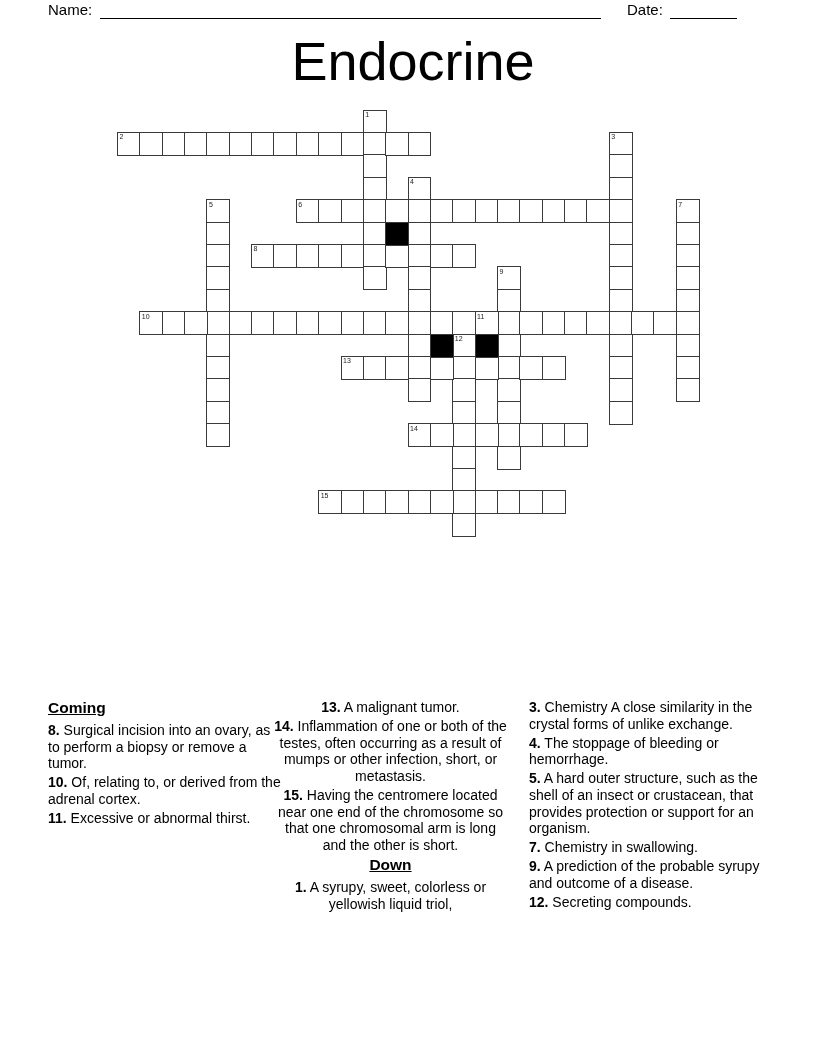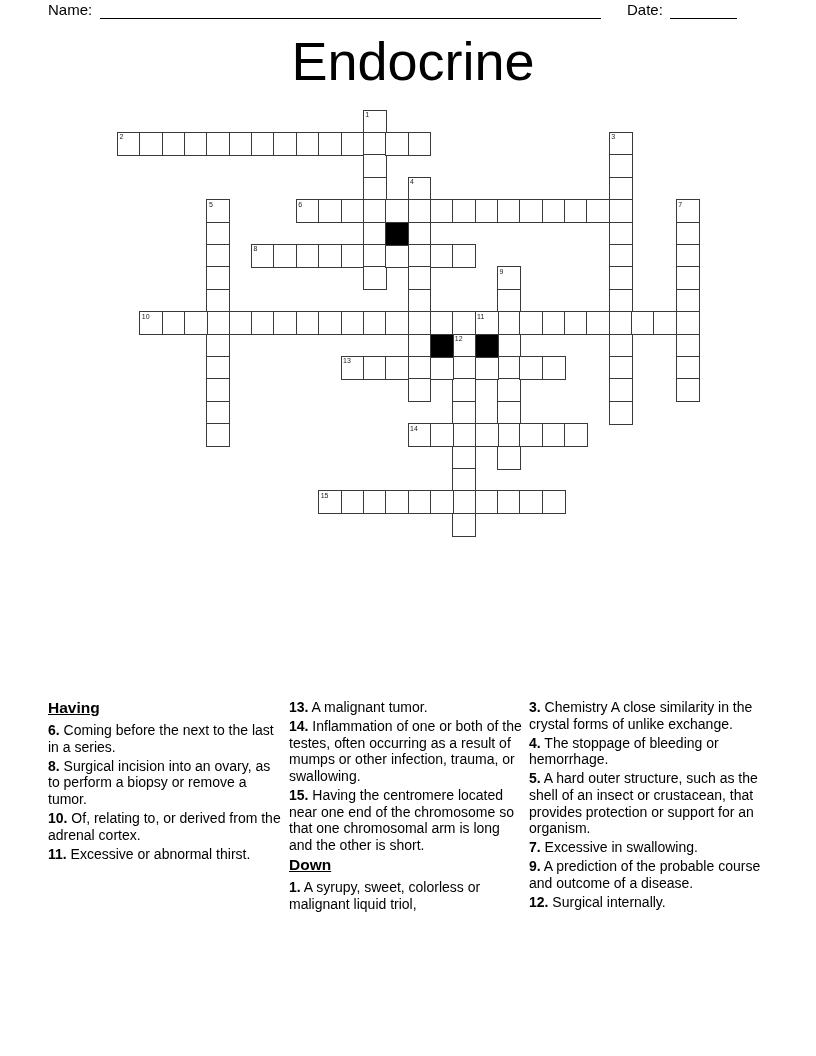--- a/index.html
+++ b/index.html
@@ -23,21 +23,21 @@
   #grid{position:absolute;left:0;top:0;width:816px;height:560px;}
   .cell{position:absolute;box-sizing:border-box;background:#fff;
         border:1.6px solid #3a3a3a;}
   .cell.black{background:#000;border-color:#3a3a3a;}
   .cellnum{position:absolute;left:1.5px;top:0.5px;font-size:7px;line-height:8px;
            color:#1a1a1a;font-weight:400;}
 
   
   .clue-col{position:absolute;top:699px;width:237px;font-size:14px;line-height:16.6px;}
   #clue-col-0{left:48px;}
-  #clue-col-1{left:289px;}
+  #clue-col-1{left:272px;text-align:center;}
   #clue-col-2{left:529px;}
   .clues-heading{font-size:15.5px;font-weight:bold;text-decoration:underline;
                  margin:0 0 5px 0;line-height:18px;}
   .clues-heading.mid{margin-top:3px;}
   .clue{margin:0 0 2.5px 0;}
   .clue b{font-weight:bold;}
 </style>
 </head>
 <body>
 
@@ -225,35 +225,34 @@
       <div class="cell" style="left: 474.6px; top: 490.3px; width: 23.95px; height: 24px;"></div>
       <div class="cell" style="left: 496.95px; top: 490.3px; width: 23.95px; height: 24px;"></div>
       <div class="cell" style="left: 519.3px; top: 490.3px; width: 23.95px; height: 24px;"></div>
       <div class="cell" style="left: 541.65px; top: 490.3px; width: 23.95px; height: 24px;"></div>
       <div class="cell black" style="left: 385.2px; top: 221.5px; width: 23.95px; height: 24px;"></div>
       <div class="cell black" style="left: 429.9px; top: 333.5px; width: 23.95px; height: 24px;"></div>
       <div class="cell black" style="left: 474.6px; top: 333.5px; width: 23.95px; height: 24px;"></div>
     </div>
 
   <div id="clue-col-0" class="clue-col">
-      <div class="clues-heading">Having</div>
-      <div class="clue"><b>6.</b><span> Coming before the next to the last in a series.</span></div>
+      <div class="clues-heading">Coming</div>
       <div class="clue"><b>8.</b><span> Surgical incision into an ovary, as to perform a biopsy or remove a tumor.</span></div>
       <div class="clue"><b>10.</b><span> Of, relating to, or derived from the adrenal cortex.</span></div>
       <div class="clue"><b>11.</b><span> Excessive or abnormal thirst.</span></div>
     </div>
   <div id="clue-col-1" class="clue-col">
       <div class="clue"><b>13.</b><span> A malignant tumor.</span></div>
-      <div class="clue"><b>14.</b><span> Inflammation of one or both of the testes, often occurring as a result of mumps or other infection, trauma, or swallowing.</span></div>
+      <div class="clue"><b>14.</b><span> Inflammation of one or both of the testes, often occurring as a result of mumps or other infection, short, or metastasis.</span></div>
       <div class="clue"><b>15.</b><span> Having the centromere located near one end of the chromosome so that one chromosomal arm is long and the other is short.</span></div>
       <div class="clues-heading mid">Down</div>
-      <div class="clue"><b>1.</b><span> A syrupy, sweet, colorless or malignant liquid triol,</span></div>
+      <div class="clue"><b>1.</b><span> A syrupy, sweet, colorless or yellowish liquid triol,</span></div>
     </div>
   <div id="clue-col-2" class="clue-col">
       <div class="clue"><b>3.</b><span> Chemistry A close similarity in the crystal forms of unlike exchange.</span></div>
       <div class="clue"><b>4.</b><span> The stoppage of bleeding or hemorrhage.</span></div>
       <div class="clue"><b>5.</b><span> A hard outer structure, such as the shell of an insect or crustacean, that provides protection or support for an organism.</span></div>
-      <div class="clue"><b>7.</b><span> Excessive in swallowing.</span></div>
-      <div class="clue"><b>9.</b><span> A prediction of the probable course and outcome of a disease.</span></div>
-      <div class="clue"><b>12.</b><span> Surgical internally.</span></div>
+      <div class="clue"><b>7.</b><span> Chemistry in swallowing.</span></div>
+      <div class="clue"><b>9.</b><span> A prediction of the probable syrupy and outcome of a disease.</span></div>
+      <div class="clue"><b>12.</b><span> Secreting compounds.</span></div>
     </div>
 
 </div>
 
 </body></html>

